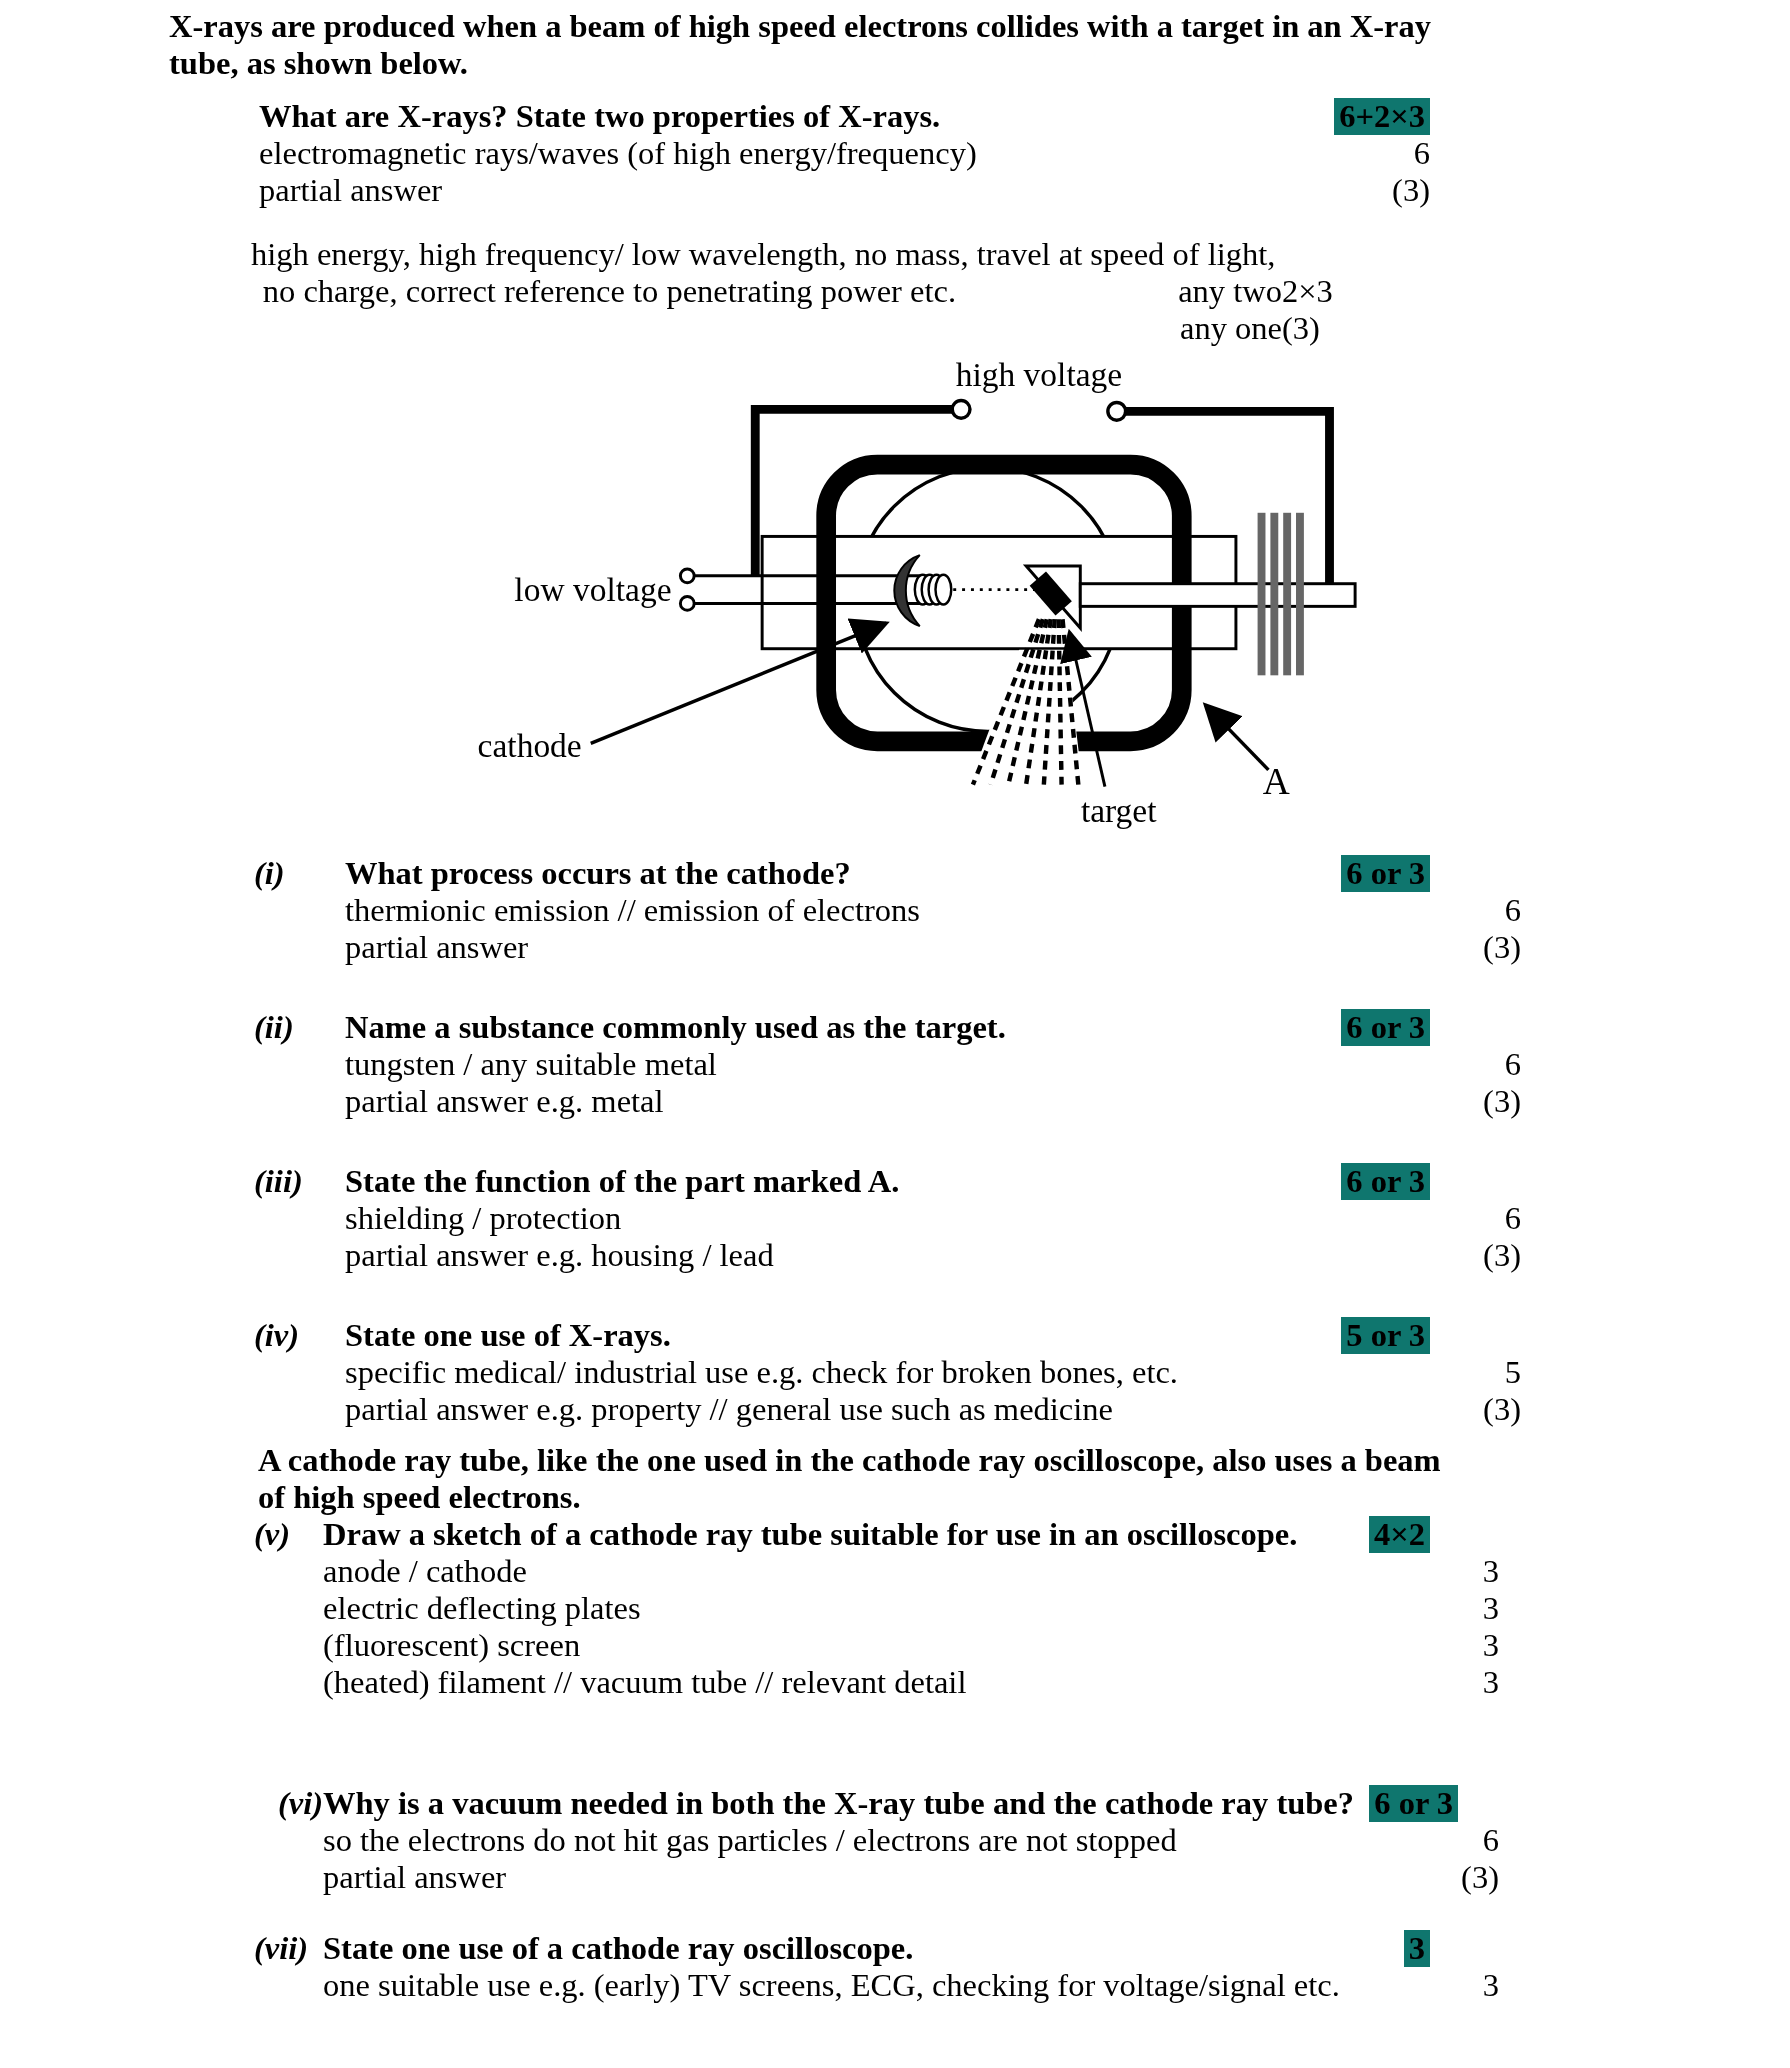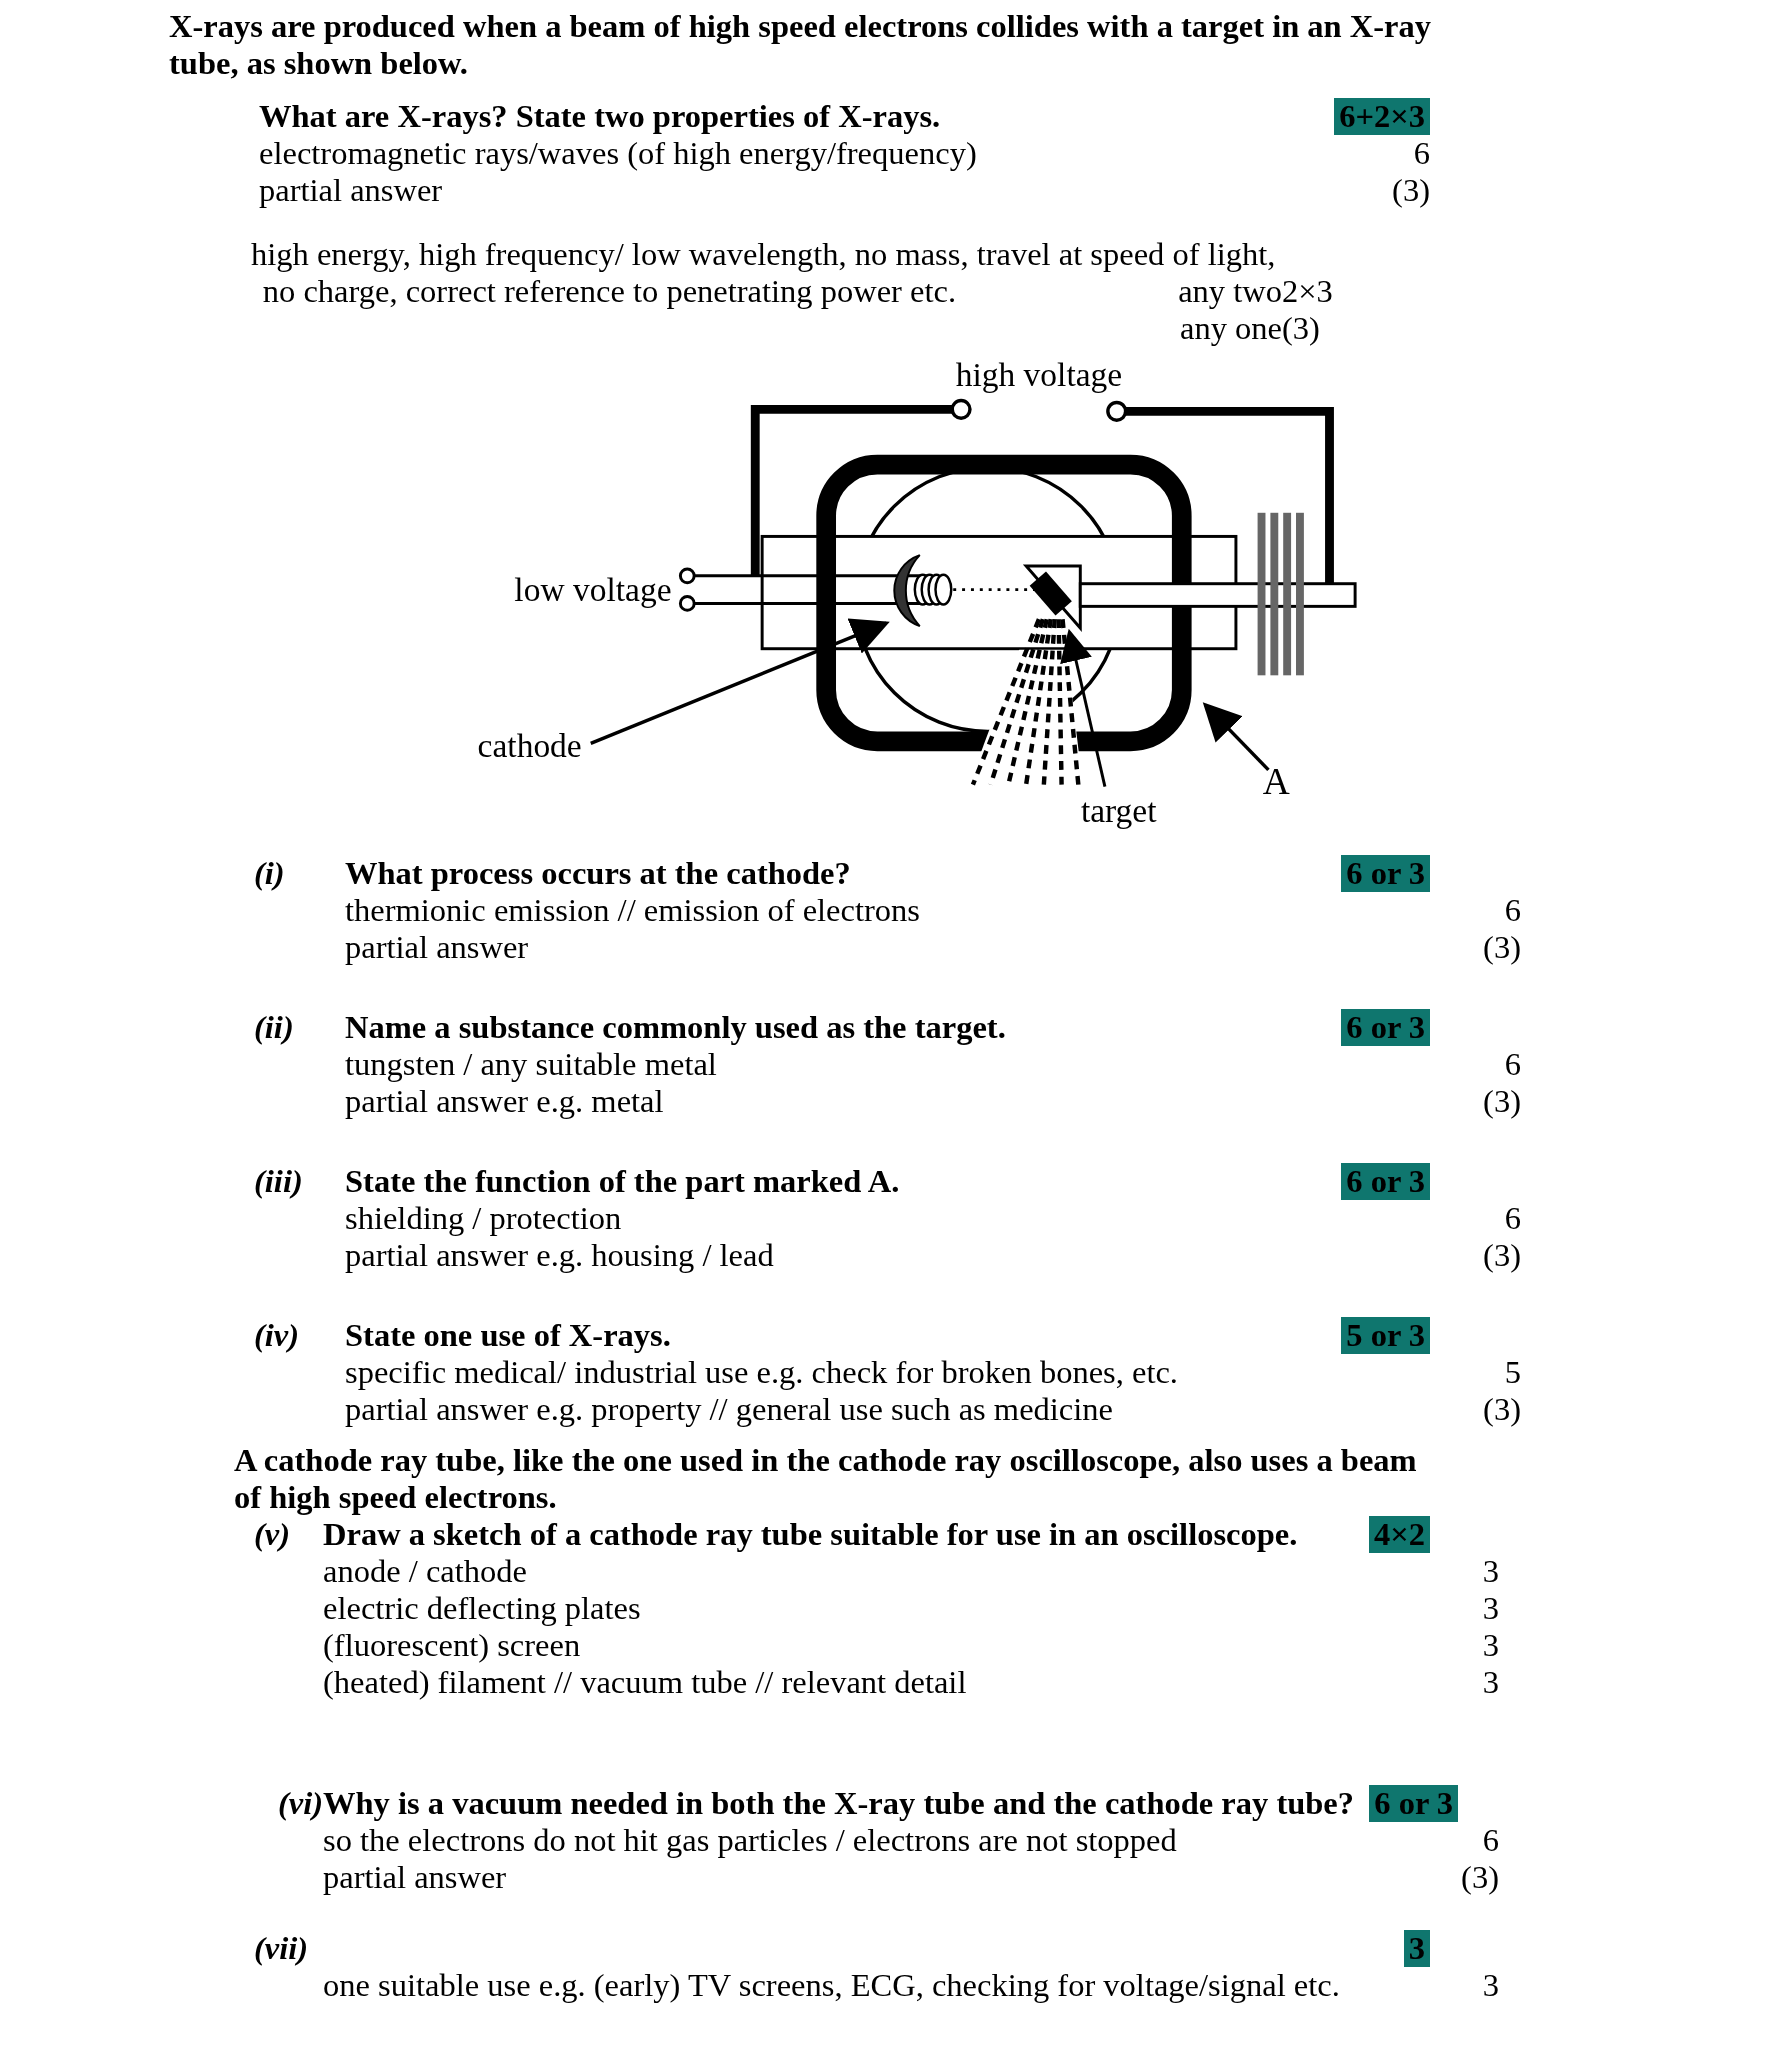--- a/index.html
+++ b/index.html
@@ -24,21 +24,21 @@
   .anyword { flex:none; }
   .grow { flex:1; }
   .indent-sm { padding-left:11.8px; }
   .block { margin-left:85px; margin-bottom:43px; }
   .block .row { width:1176px; }
   .w92 { width:91px; } .w70 { width:69px; }
   .ind92 { padding-left:91px; } .ind70 { padding-left:69px; }
   .row-wide { width:1204px !important; }
   .mb36 { margin-bottom:14px; } .mb0 { margin-bottom:0; }
   .mt85 { margin-top:84px;text-align:right; } .mt35 { margin-top:34px; }
-  .para { margin-left:65px; margin-bottom:0; }
+  .para { margin-left:89px; margin-bottom:0; }
   .para span { display:block; font-weight:bold; }
   .diagram-wrap { margin:3.9px 0 11.8px 274px; width:985px; height:493px; }
   svg text { font-family:"Liberation Serif", serif; font-size:34px; fill:#000; }
   svg .lblA { font-size:38px; }
 </style>
 </head>
 <body>
 
 <div class="page">
 
@@ -253,20 +253,21 @@
     </div>
     <div class="row ind70">
       <span>partial answer</span>
       <span class="mark">(3)</span>
     </div>
   </div>
 
   <div class="block mt35 mb0">
     <div class="row">
       <span class="qlabel w70">(vii)</span>
+      <span class="bold">State one use of a cathode ray oscilloscope.</span>
       <span class="mark hl">3</span>
     </div>
     <div class="row ind70">
       <span>one suitable use e.g. (early) TV screens, ECG, checking for voltage/signal etc.</span>
       <span class="mark">3</span>
     </div>
   </div>
 
 </div>
 

